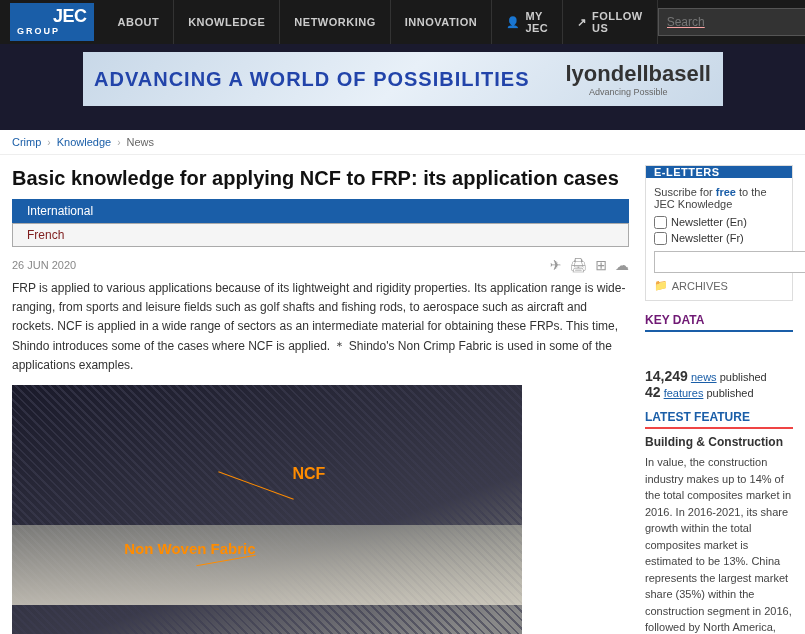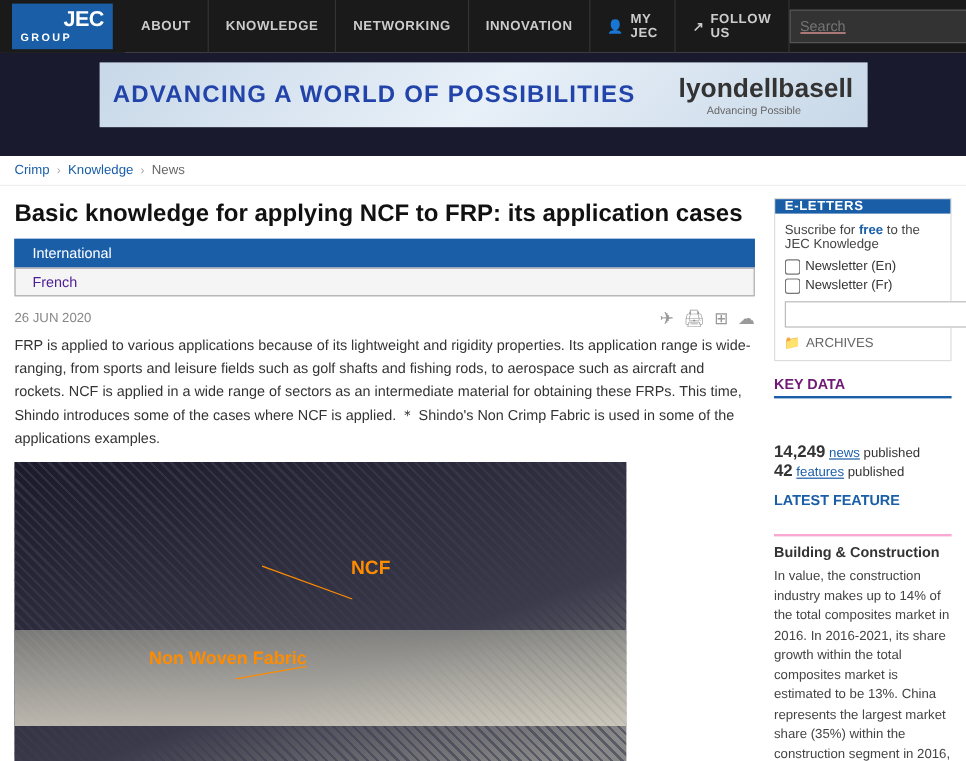--- a/index.html
+++ b/index.html
@@ -156,21 +156,21 @@
       display: flex;
       margin-bottom: 10px;
       flex-direction: column;
     }
     .lang-tab {
       padding: 4px 14px;
       font-size: 12px;
       border: 1px solid #aaa;
       cursor: pointer;
       background: #f5f5f5;
-      color: #4c1d95;
+      color: #7f1d1d;
     }
     .lang-tab.active {
       background: #1a5ea8;
       color: #fff;
       border-color: #1a5ea8;
     }
     .article-meta {
       font-size: 11px;
       color: #888;
       margin-bottom: 6px;
@@ -335,22 +335,22 @@
     }
     .key-num { font-size: 14px; font-weight: bold; color: #333; }
     .key-link { color: #1a5ea8; cursor: pointer; text-decoration: underline; }
 
     
     .latest-feat-header {
       font-size: 12px;
       font-weight: bold;
       color: #1a5ea8;
       text-transform: uppercase;
-      border-bottom: 2px solid #f9a8d4;
-      padding-bottom: 21px;
+      border-bottom: 2px solid #ef4444;
+      padding-bottom: 3px;
       margin-bottom: 6px;
     }
     .feat-title {
       font-size: 12px;
       font-weight: bold;
       color: #333;
       margin-bottom: 5px;
     }
     .feat-body {
       font-size: 11px;

